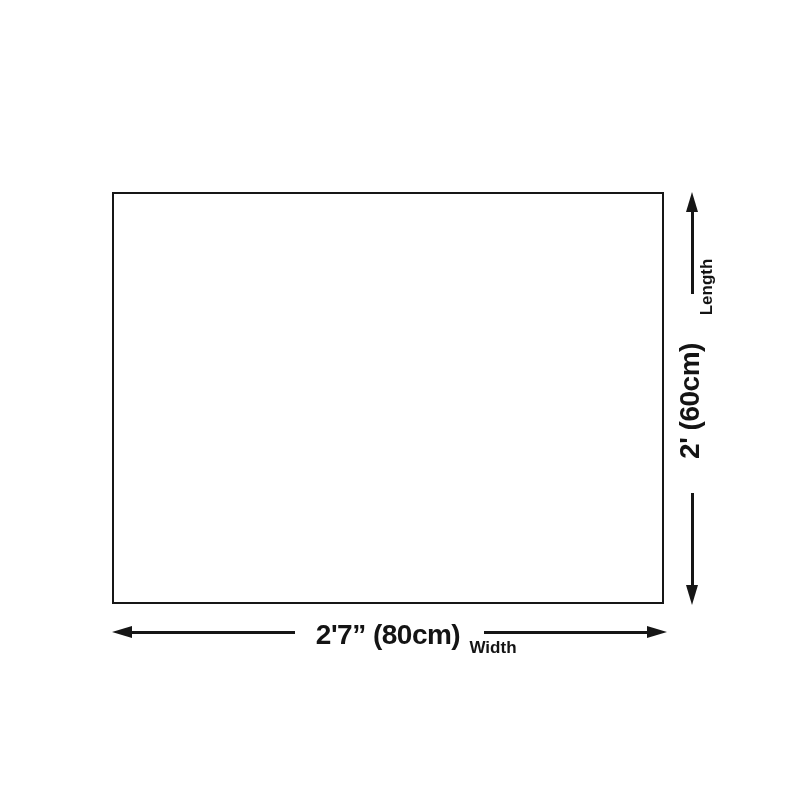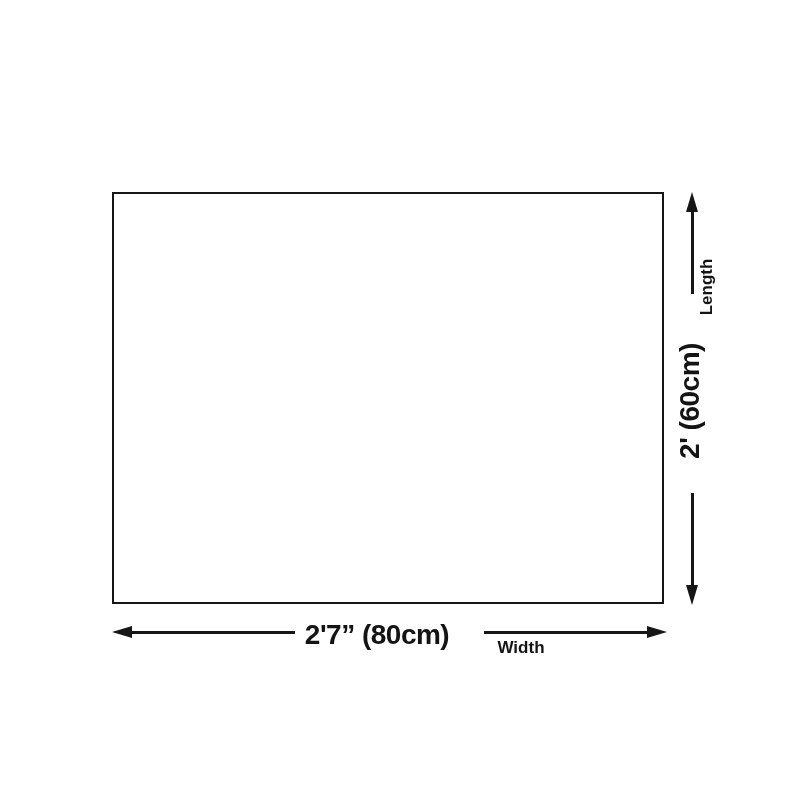--- a/index.html
+++ b/index.html
@@ -69,29 +69,28 @@
   }
   .dim-label {
     position: absolute;
     font-size: 17px;
     font-weight: 700;
     white-space: nowrap;
     color: #141414;
   }
 
   .width-value {
-    left: 377px;
+    left: 388px;
     top: 635px;
     transform: translate(-50%, -50%);
   }
   .width-label {
     left: 493px;
     top: 648px;
     transform: translate(-50%, -50%);
-    margin-left: 28px;
   }
 
   
   .v-line {
     position: absolute;
     left: 691px;
     width: 2.5px;
     background: #161616;
   }
   .v-line-top    { top: 210px; height: 84px; }

